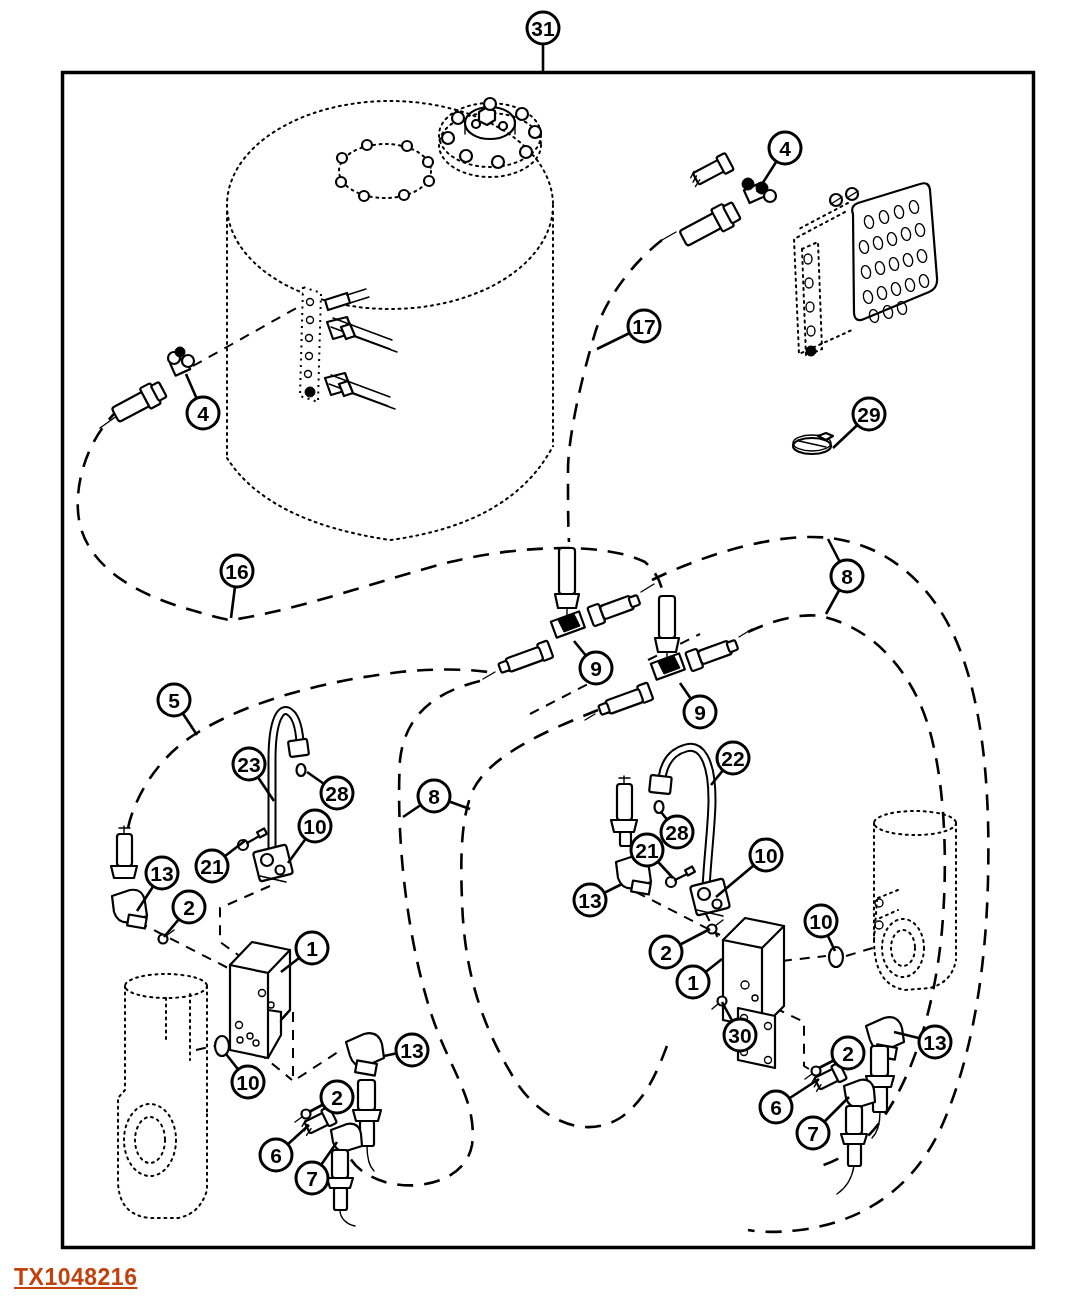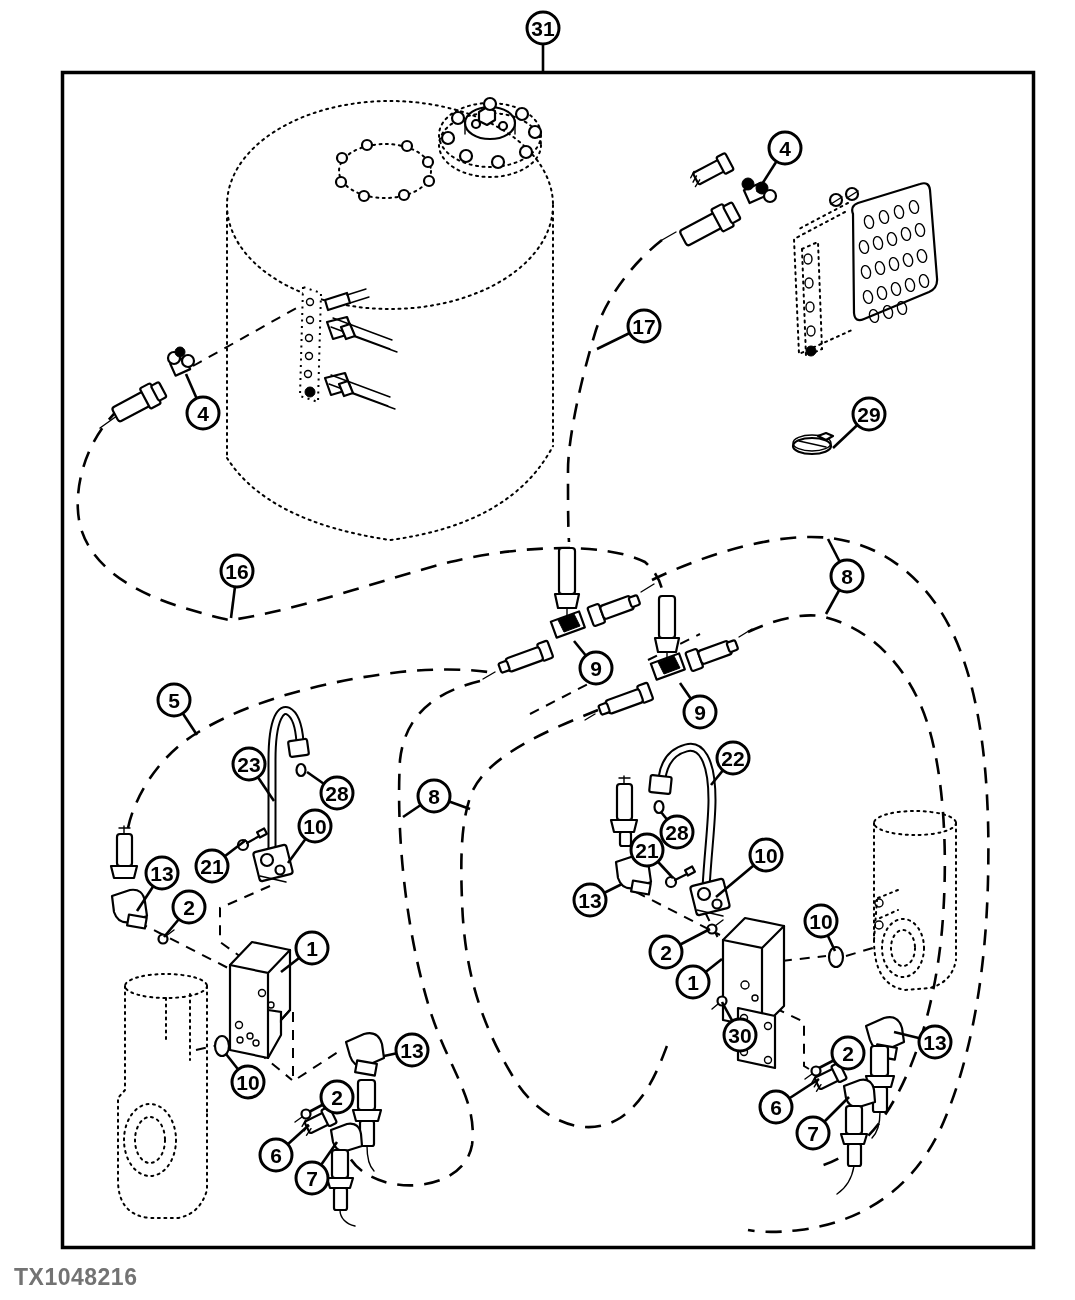--- a/index.html
+++ b/index.html
@@ -11,21 +11,21 @@
   .wfill{fill:#fff;stroke:#000;stroke-width:2.2;stroke-linejoin:round;}
   .dfill{fill:#000;stroke:#000;stroke-width:1;}
   .dotted{fill:none;stroke:#000;stroke-width:2;stroke-dasharray:2 4.5;stroke-linecap:round;}
   .dottedf{fill:#fff;stroke:#000;stroke-width:2;stroke-dasharray:2 4.5;stroke-linejoin:round;}
   .hose{fill:none;stroke:#000;stroke-width:2.6;stroke-dasharray:16 11;stroke-linecap:butt;}
   .phantom{fill:none;stroke:#000;stroke-width:2;stroke-dasharray:10 8;stroke-linecap:butt;}
   .co-line{stroke:#000;stroke-width:2.6;}
   .co-circle{fill:#fff;stroke:#000;stroke-width:3;}
   .co-text{font:bold 21px "Liberation Sans",sans-serif;text-anchor:middle;fill:#000;}
   .fig-label{position:absolute;left:14px;top:1264px;font:bold 23px "Liberation Sans",sans-serif;
-             letter-spacing:0.5px;color:#737373;}
+             letter-spacing:0.5px;color:#c2410c;text-decoration:underline;}
 </style>
 </head>
 <body>
 
 <div class="stage">
 <svg width="1075" height="1300" viewBox="0 0 1075 1300">
 
   <rect x="62.5" y="72.5" width="971" height="1175" fill="none" stroke="#000" stroke-width="3.5"></rect>
 
   <g>

